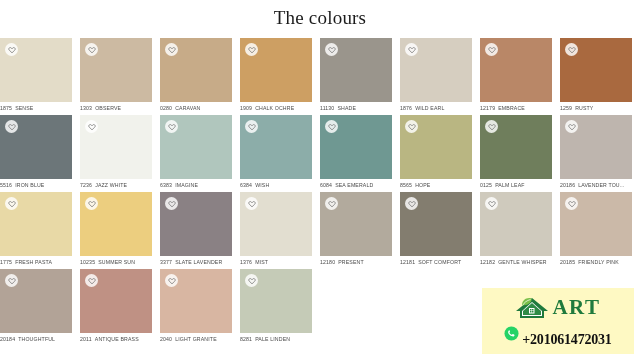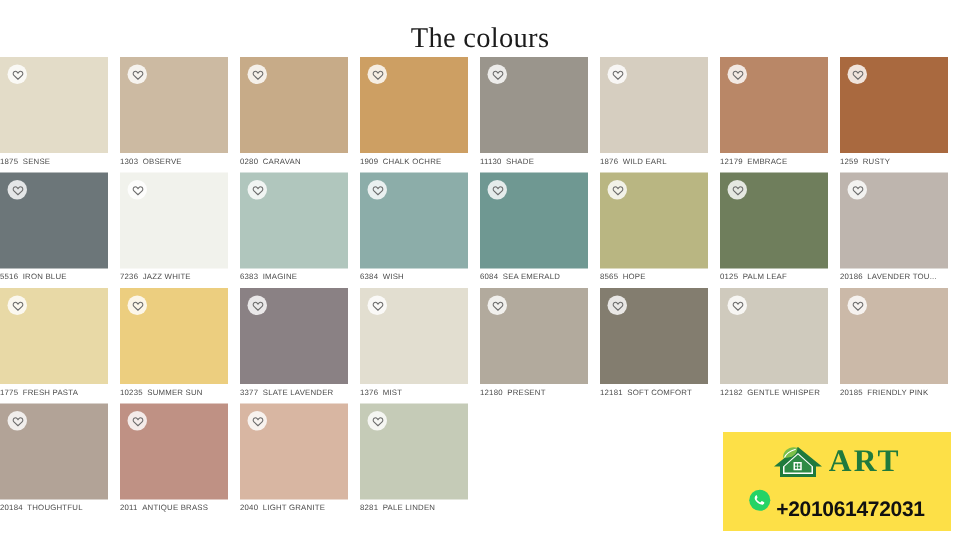--- a/index.html
+++ b/index.html
@@ -15,21 +15,21 @@
     position: relative;
   }
   #page-title {
     text-align: center;
     font-family: "Liberation Serif", serif;
     font-size: 19px;
     font-weight: 400;
     color: #1b1b1b;
     letter-spacing: 0.2px;
     margin: 0;
-    padding-top: 13px;
+    padding-top: 5px;
     height: 26px;
     line-height: 26px;
   }
   #palette {
     position: absolute;
     left: 0;
     top: 38px;
     width: 640px;
   }
   .swatch-row {
@@ -83,21 +83,21 @@
   .swatch-code {
     margin-right: 3px;
   }
   
   #logo {
     position: absolute;
     right: 6px;
     bottom: 6px;
     width: 152px;
     height: 66px;
-    background: #fde047;
+    background: #fef9c3;
     display: flex;
     flex-direction: column;
     align-items: center;
     justify-content: center;
   }
   #logo-top {
     display: flex;
     align-items: center;
     height: 24px;
   }
@@ -129,21 +129,21 @@
     align-items: center;
     margin-top: 1px;
   }
   #whatsapp-icon {
     width: 15px;
     height: 15px;
     display: block;
     margin-right: 3px;
   }
   #logo-phone {
-    font-family: Liberation Sans, sans-serif;
+    font-family: Liberation Serif, serif;
     font-size: 14px;
     font-weight: 700;
     color: #111111;
     letter-spacing: -0.2px;
     line-height: 15px;
     margin-top: 12px;
   }
 </style>
 </head>
 <body>

